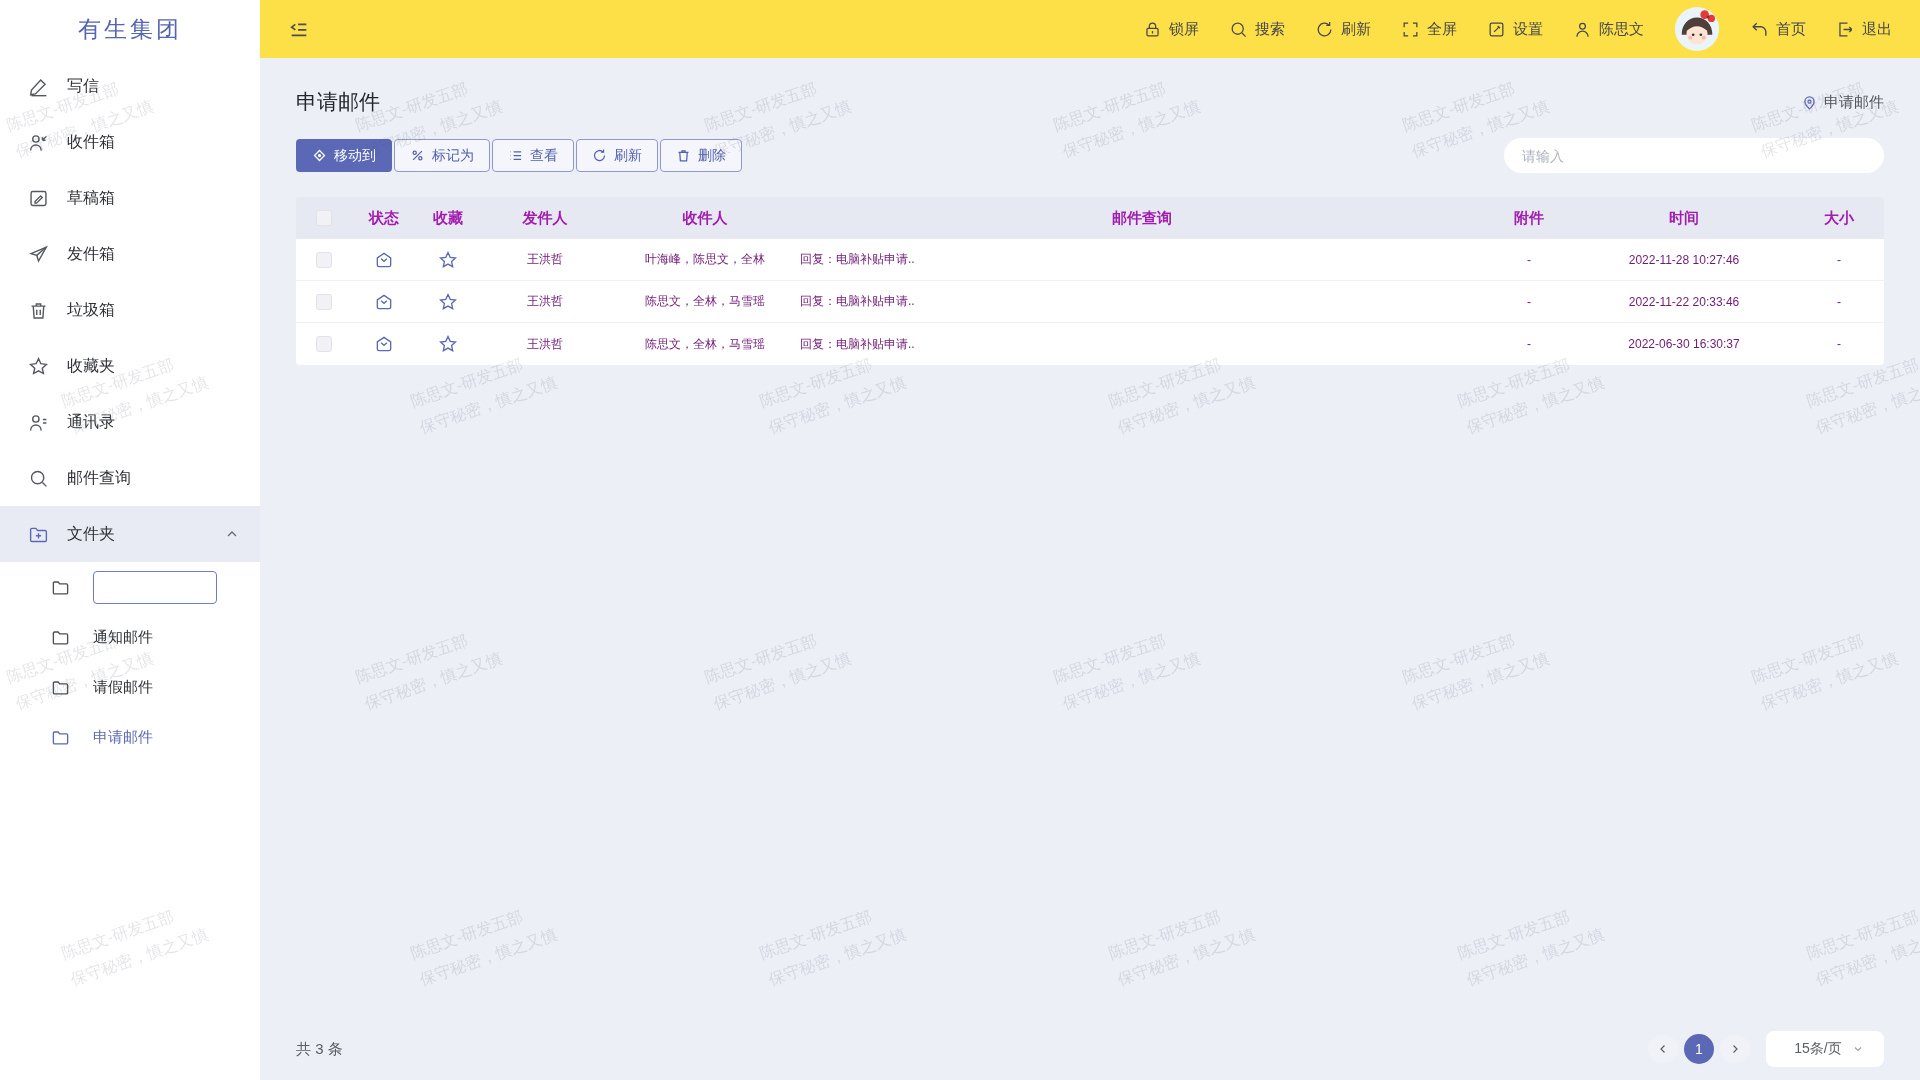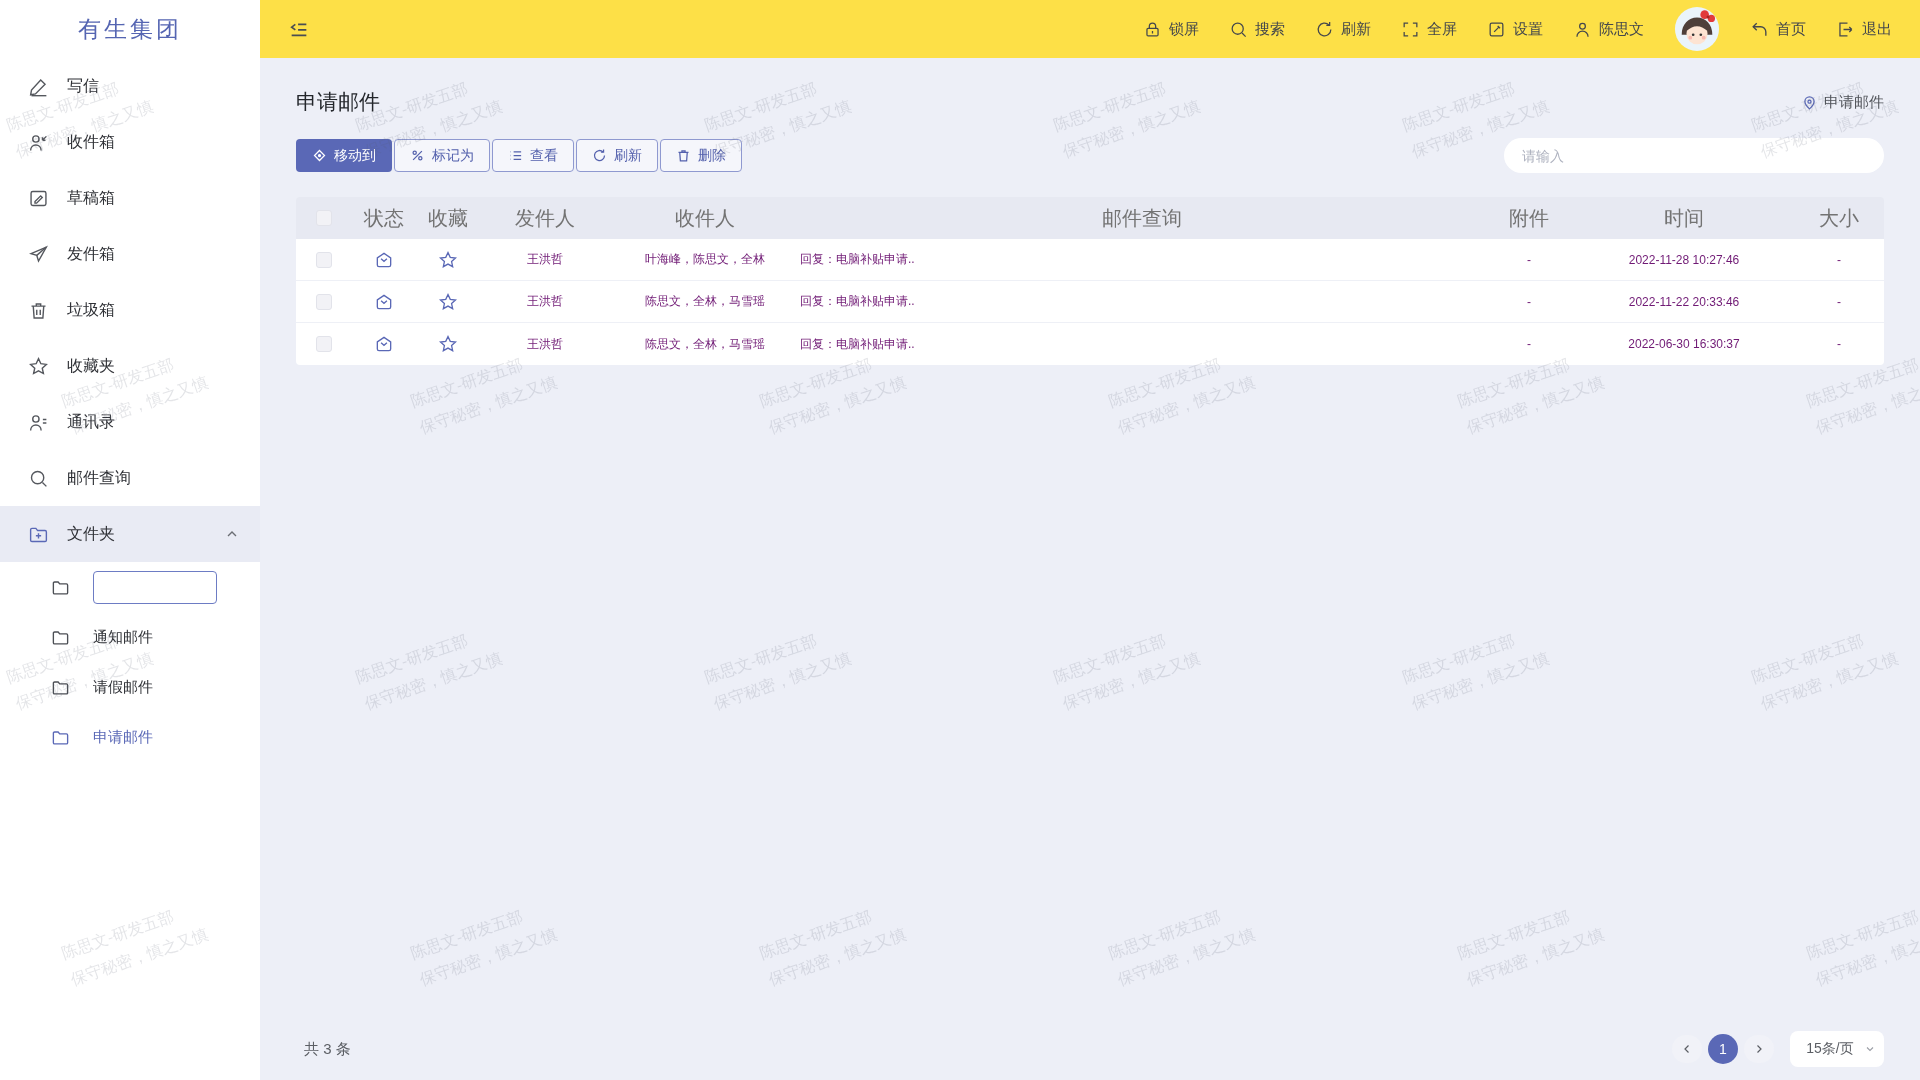--- a/index.html
+++ b/index.html
@@ -50,49 +50,49 @@
   .btn .b-icon { width:15px; height:15px; display:flex; }
   .btn.primary { background:#5a68b6; color:#fff; }
   .btn.ghost { border:1px solid #8f99d0; color:#5461ad; background:rgba(255,255,255,.45); }
   .search-input { margin-left:auto; width:380px; height:35px; border:none; border-radius:18px;
                   background:#fff; padding:0 18px; font-size:14px; color:#303133; outline:none; }
   .search-input::placeholder { color:#aeb2bf; }
 
   
   .mail-table { margin-top:24px; border-radius:4px; overflow:hidden; }
   .thead, .trow { display:flex; align-items:center; height:42px; }
-  .thead { background:#e7e9f2; font-weight:normal; font-size:20px; color:#737373; }
+  .thead { background:#e7e9f2; font-weight:bold; font-size:15px; color:#a21caf; }
   .trow { background:#fff; border-bottom:1px solid #eef0f6; font-size:12px; color:#701a75; cursor:pointer; }
   .trow:last-child { border-bottom:none; }
   .cell { text-align:center; }
   .c-check { width:56px; display:flex; justify-content:center; }
   .c-status { width:64px; display:flex; justify-content:center; }
   .c-fav { width:64px; display:flex; justify-content:center; }
   .c-sender { width:130px; }
   .c-recip { width:190px; }
   .c-subject { flex:1; }
   .trow .c-subject { text-align:left; }
   .c-attach { width:90px; }
   .c-time { width:220px; }
   .c-size { width:90px; }
   .checkbox { width:16px; height:16px; border-radius:3px; background:#f2f2f6; border:1px solid #e2e3ea; cursor:pointer; }
   .i-status { width:20px; height:20px; color:#5a68b6; display:flex; }
   .i-star { width:20px; height:20px; color:#5a68b6; display:flex; cursor:pointer; }
 
   
   .footer { position:absolute; left:36px; right:36px; bottom:0; height:62px;
-            display:flex; align-items:center;margin-left:8px; }
+            display:flex; align-items:center; }
   .total { font-size:15px; color:#5b5e64; }
   .pagination { margin-left:auto; display:flex; align-items:center; gap:6px; }
   .pg-arrow { width:30px; height:28px; border-radius:14px; background:#f1f2f8; display:flex;
               align-items:center; justify-content:center; color:#5b5e64; cursor:pointer; }
   .pg-arrow svg { width:12px; height:12px; }
   .pg-num { width:30px; height:30px; border-radius:50%; background:#5a68b6; color:#fff;
             display:flex; align-items:center; justify-content:center; font-size:14px; cursor:pointer; }
-  .page-size { margin-left:16px; width:94px; height:36px; background:#fff; border-radius:8px;
+  .page-size { margin-left:16px; width:118px; height:36px; background:#fff; border-radius:8px;
                display:flex; align-items:center; justify-content:center; gap:10px;
                font-size:14px; color:#5b5e64; cursor:pointer;padding-left:8px; }
   .page-size .ps-chev { width:12px; height:12px; color:#9b9ea6; display:flex; }
 
   
   .watermark-layer { position:fixed; inset:0; pointer-events:none; z-index:60; overflow:hidden; }
   .wm { position:absolute; transform:translate(-50%,-50%) rotate(-19deg);
         color:rgba(88,92,110,.16); font-size:16px; line-height:1.75; white-space:nowrap; }
 </style>
 </head>

